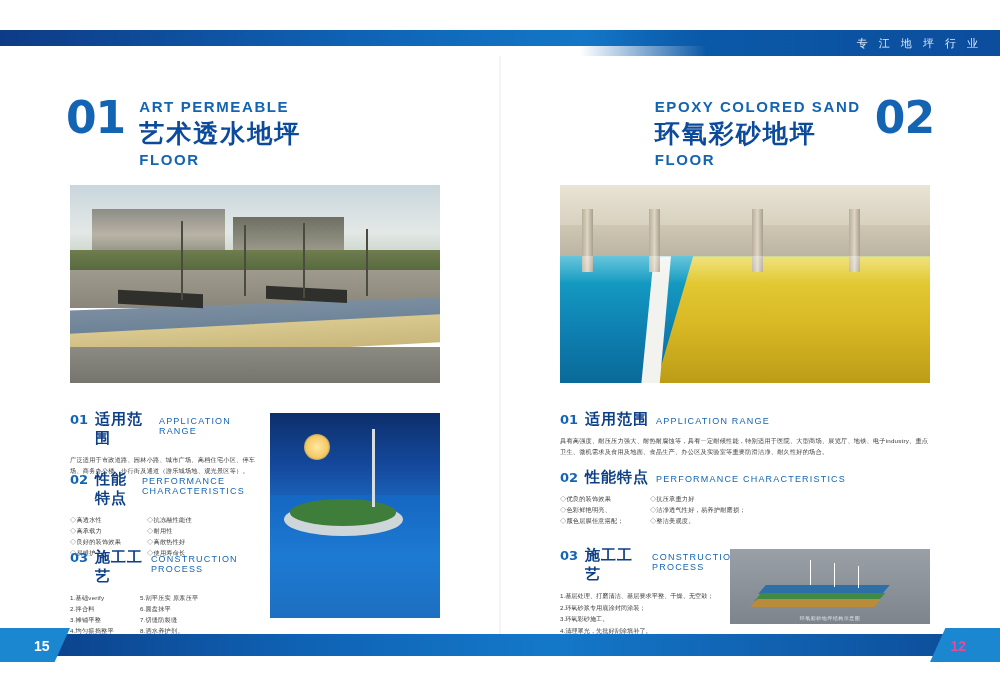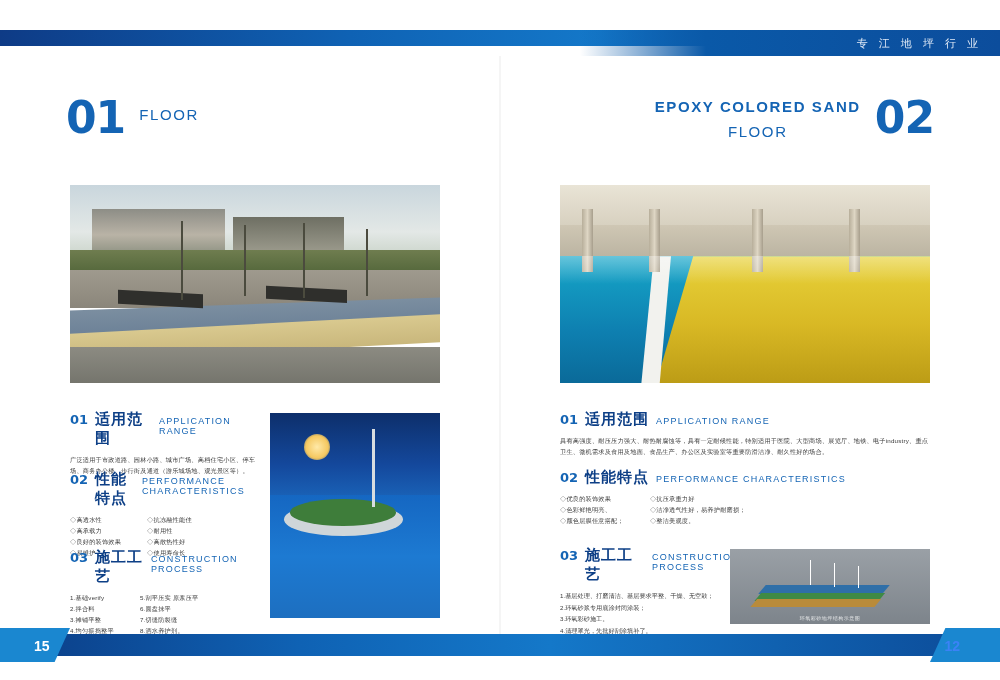--- a/index.html
+++ b/index.html
@@ -27,21 +27,21 @@
 
   
   .botbar{
     position:absolute;left:0;top:634px;width:1000px;height:22px;
     background:linear-gradient(90deg,#0b3c85 0%,#0f62b4 30%,#1478c9 55%,#0c4a97 100%);
   }
   .page-num-left{
     position:absolute;left:34px;top:638px;color:#ffffff;font-size:14px;font-weight:bold;
   }
   .page-num-right{
-    position:absolute;right:40px;top:638px;color:#3b82f6;font-size:14px;font-weight:bold;
+    position:absolute;right:34px;top:638px;color:#ec4899;font-size:14px;font-weight:bold;
   }
   .corner-left{
     position:absolute;left:0;top:628px;width:70px;height:34px;
     background:#1a87d0;
     clip-path:polygon(0 0,100% 0,78% 100%,0 100%);
   }
   .corner-right{
     position:absolute;right:0;top:628px;width:70px;height:34px;
     background:#1a87d0;
     clip-path:polygon(22% 0,100% 0,100% 100%,0 100%);
@@ -59,27 +59,27 @@
     font-size:44px;font-weight:bold;color:#1464b4;line-height:44px;
     font-family:"DejaVu Sans", sans-serif;letter-spacing:-1px;
   }
   .head .en-top{
     font-size:15px;font-weight:bold;color:#1464b4;letter-spacing:1.6px;
   }
   .head .cn{
     font-size:25px;font-weight:bold;color:#0c4a9c;letter-spacing:2px;margin-top:2px;
   }
   .head .en-bot{
-    font-size:15px;font-weight:normal;color:#1464b4;letter-spacing:1.6px;margin-top:8px;
+    font-size:15px;font-weight:bold;color:#1464b4;letter-spacing:1.6px;margin-top:1px;
   }
 
   #head-left{left:66px;top:96px;display:flex;gap:14px;align-items:flex-start;}
   #head-left .txt{padding-top:2px;}
   #head-right{right:66px;top:96px;display:flex;gap:14px;align-items:flex-start;}
-  #head-right .txt{padding-top:2px;text-align:center;}
+  #head-right .txt{padding-top:2px;text-align:left;}
 
   
   .photo{position:absolute;overflow:hidden;}
 
   #photo-left{left:70px;top:185px;width:370px;height:198px;}
   #photo-left .sky{position:absolute;left:0;top:0;width:100%;height:34%;
     background:linear-gradient(180deg,#c9d6dd 0%,#e3e8e6 70%,#cfd8cf 100%);}
   #photo-left .house{position:absolute;left:6%;top:12%;width:36%;height:24%;
     background:linear-gradient(180deg,#8d8d86 0%,#b9b3a6 55%,#8a8f7f 100%);}
   #photo-left .house2{position:absolute;left:44%;top:16%;width:30%;height:18%;
@@ -178,27 +178,30 @@
   <div class="topbar">
     <div class="topbar-inner"></div>
     <div class="topbar-text">专 江 地 坪 行 业</div>
   </div>
 
   <div class="gutter"></div>
 
   <div class="head" id="head-left">
     <div class="num">01</div>
     <div class="txt">
+      <div class="en-top">ART PERMEABLE</div>
+      <div class="cn">艺术透水地坪</div>
       <div class="en-bot">FLOOR</div>
     </div>
   </div>
 
   <div class="head" id="head-right">
     <div class="txt">
       <div class="en-top">EPOXY COLORED SAND</div>
+      <div class="cn">环氧彩砂地坪</div>
       <div class="en-bot">FLOOR</div>
     </div>
     <div class="num">02</div>
   </div>
 
   <div class="photo" id="photo-left">
     <div class="sky"></div>
     <div class="house"></div>
     <div class="house2"></div>
     <div class="greenband"></div>

